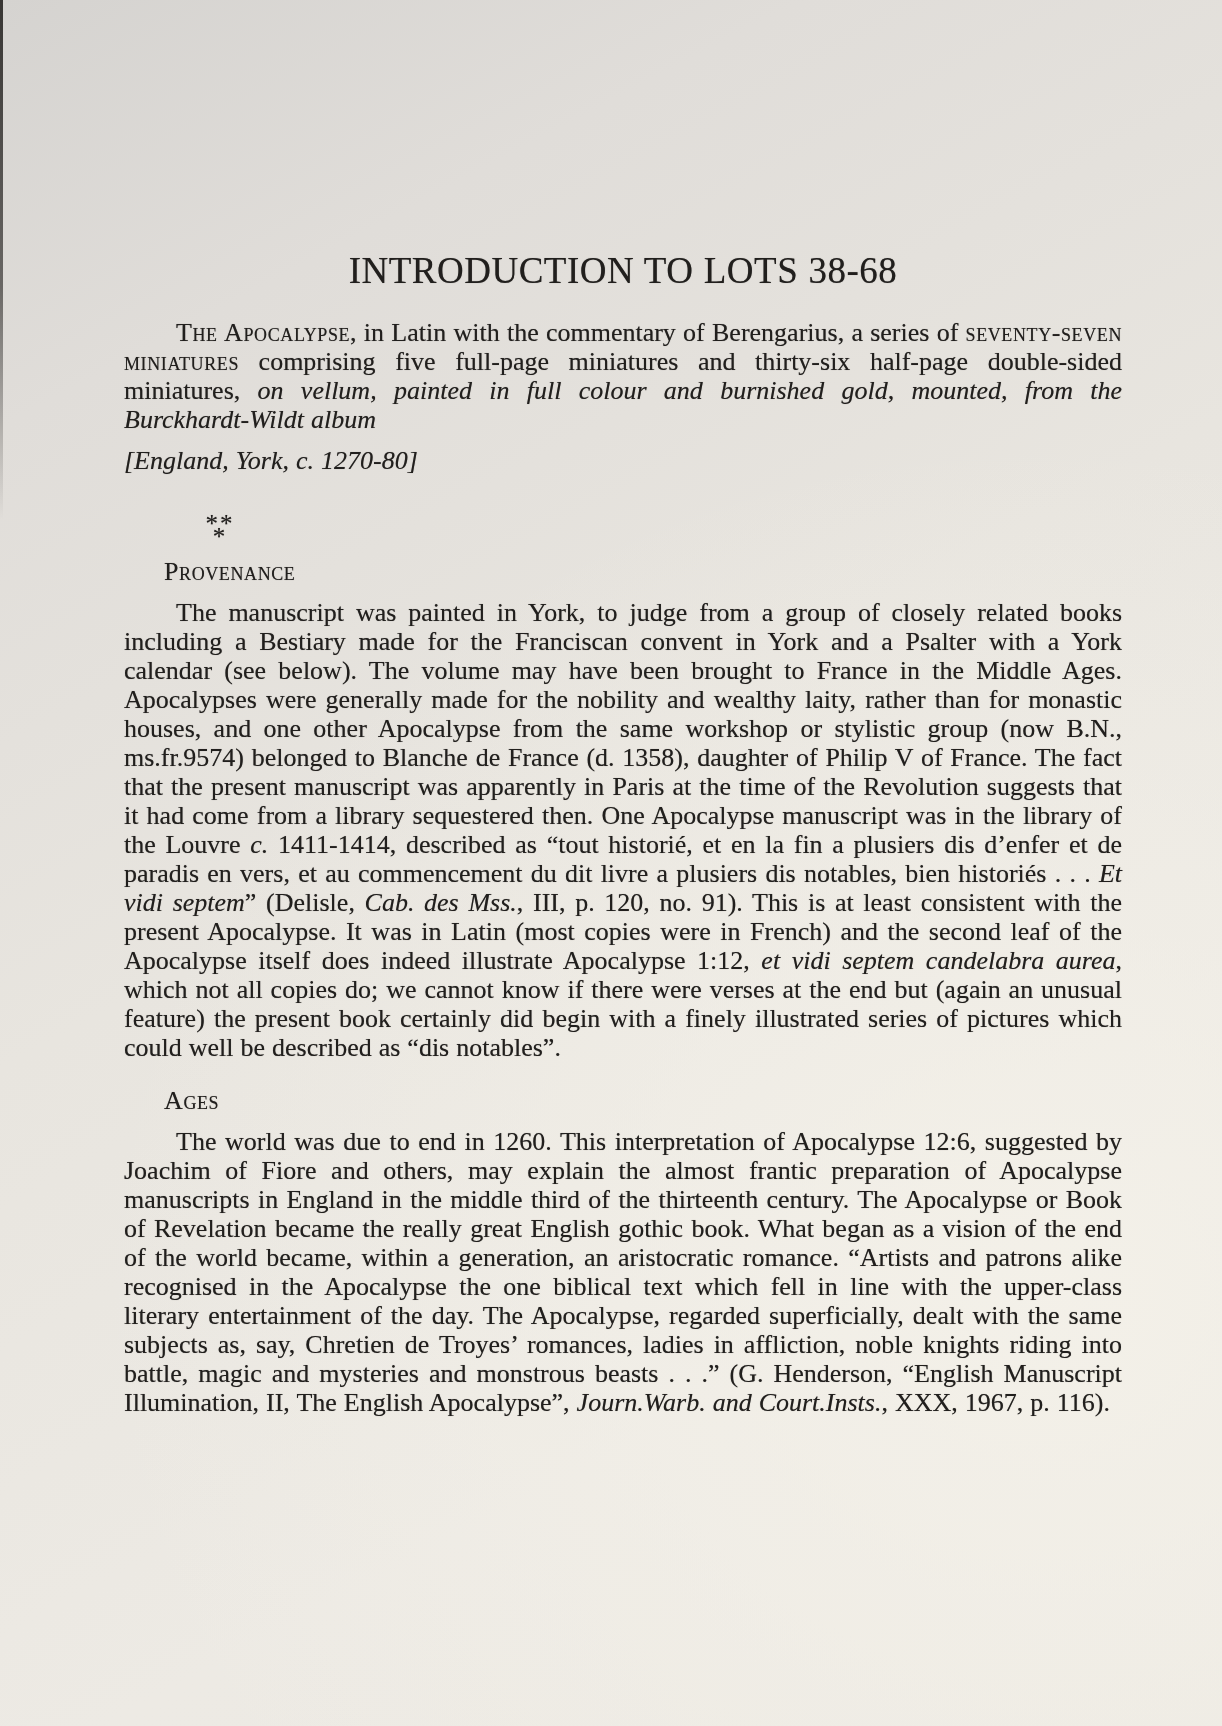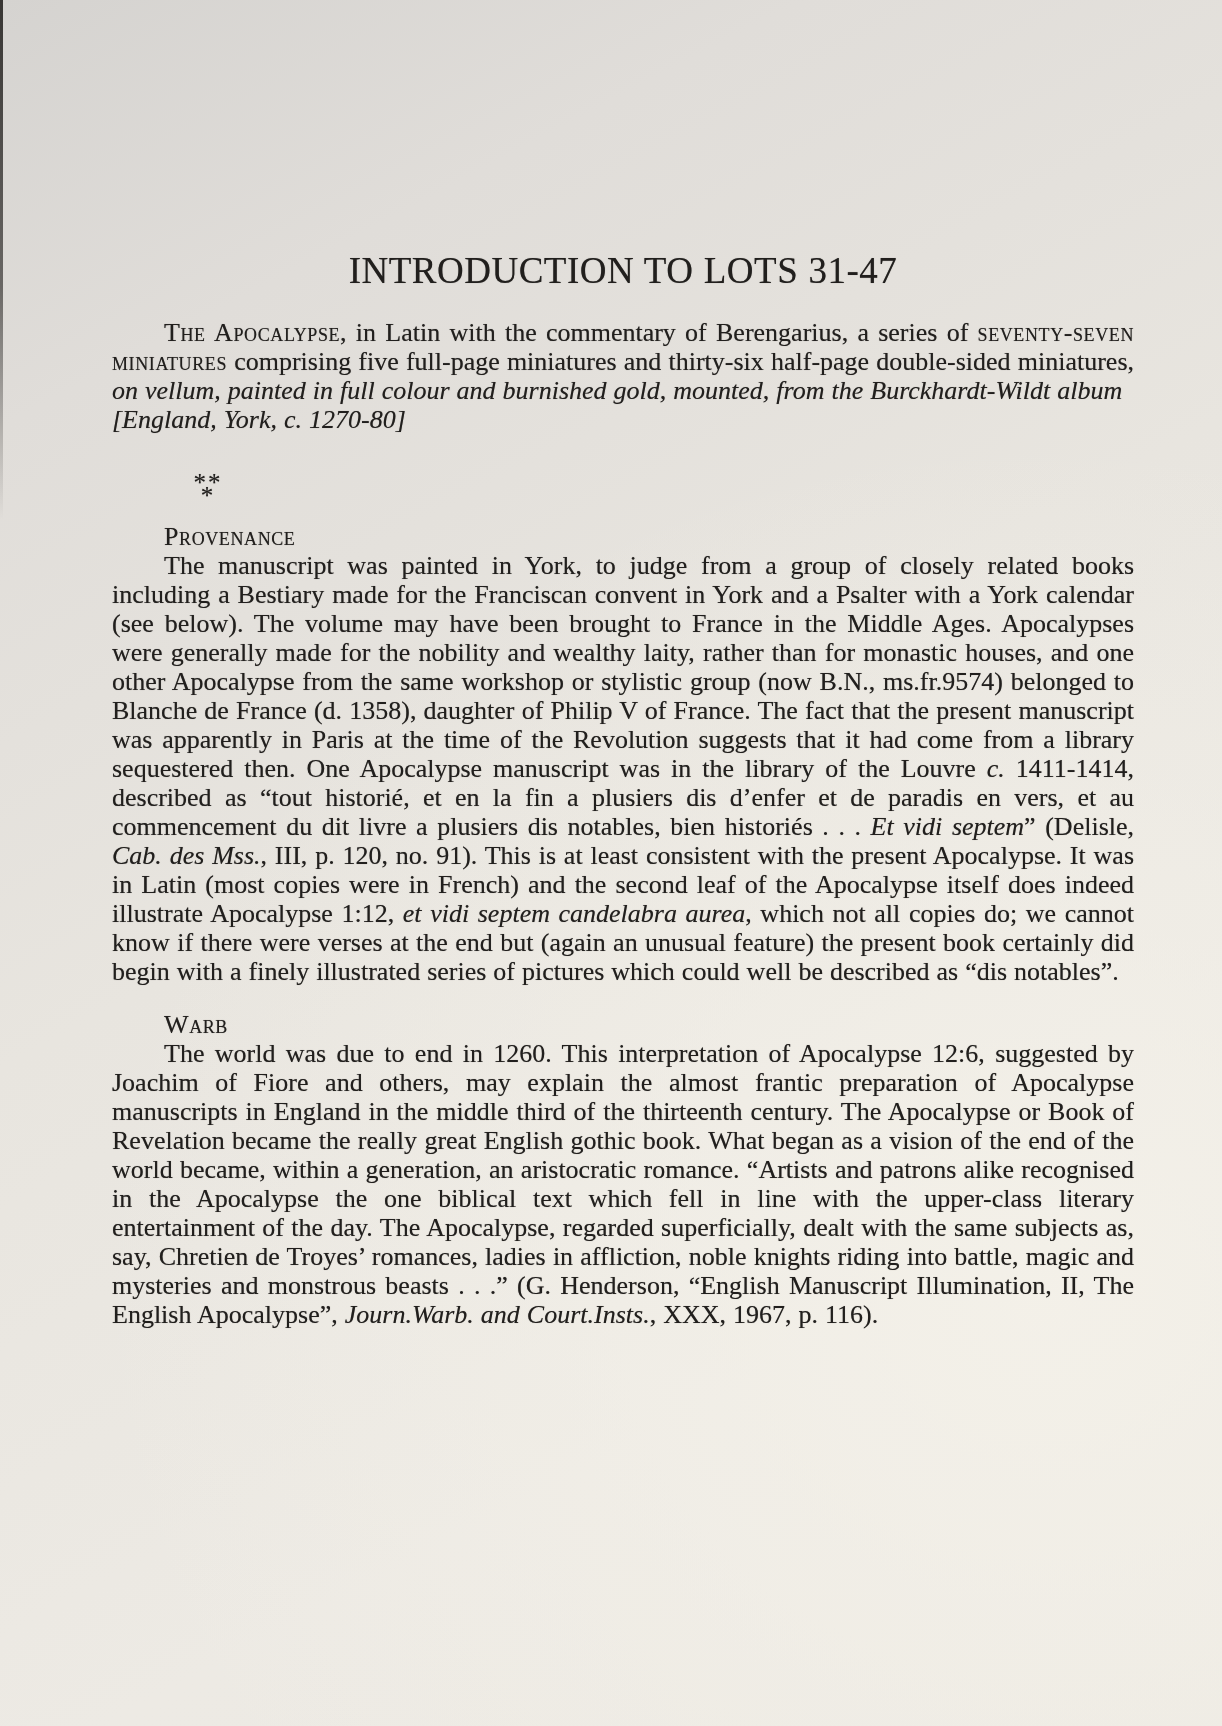--- a/index.html
+++ b/index.html
@@ -28,49 +28,49 @@
     text-align: justify;
     text-shadow: 0 0 0.7px rgba(33,31,29,0.55);
     word-spacing: 0.5px;
   }
   h1.doc-title {
     font-size: 37px; line-height: 42px; font-weight: normal;
     text-align: center; letter-spacing: 0.5px;
     margin: 0 0 26px 0;
   }
   h2 { font-size: 26px; line-height: 29px; font-weight: normal; margin: 0; text-indent: 52px; }
-  p { margin: 0; }
+  p { margin: 12px; }
   p.indent, h2 { text-indent: 52px; }
   p.attribution { text-align: left; text-indent: 0; }
   .b-cataloguer-note { margin-top: 25px; }
-  .b-provenance-heading { margin-top: 20px; }
+  .b-provenance-heading { margin-top: 14px; }
   .b-text-heading { margin-top: 24px; }
   .run-normal { font-style: normal; }
   .run-italic { font-style: italic; }
   .run-smallcaps { font-variant: small-caps; letter-spacing: 0.6px; }
   .asterism {
     display: inline-flex; flex-direction: column; align-items: center;
     width: 36px; margin-right: 16px; vertical-align: -9px;
     font-size: 25px; line-height: 13px; letter-spacing: 2px;
   }
   .asterism span { display: block; height: 13px; }
 </style>
 </head>
 <body>
 
 <div class="page">
   <div class="edge-line"></div>
   <div class="content">
-    <h1 class="doc-title">INTRODUCTION TO LOTS 31-47</h1>
+    <h1 class="doc-title">INTRODUCTION TO LOTS 38-68</h1>
     <div id="blocks">
         <p class="block b-lot-description indent"><span class="run-smallcaps">The Apocalypse</span><span class="run-normal">, in Latin with the commentary of Berengarius, a series of </span><span class="run-smallcaps">seventy-seven miniatures</span><span class="run-normal"> comprising five full-page miniatures and thirty-six half-page double-sided miniatures, </span><span class="run-italic">on vellum, painted in full colour and burnished gold, mounted, from the Burckhardt-Wildt album</span></p>
         <p class="block b-place-date-attribution attribution"><span class="run-italic">[England, York, c. 1270-80]</span></p>
         <p class="block b-cataloguer-note indent"><span class="asterism">
             <span>**</span>
             <span>*</span>
           </span></p>
         <h2 class="block b-provenance-heading"><span class="run-smallcaps">Provenance</span></h2>
         <p class="block b-provenance-paragraph indent"><span class="run-normal">The manuscript was painted in York, to judge from a group of closely related books including a Bestiary made for the Franciscan convent in York and a Psalter with a York calendar (see below). The volume may have been brought to France in the Middle Ages. Apocalypses were generally made for the nobility and wealthy laity, rather than for monastic houses, and one other Apocalypse from the same workshop or stylistic group (now B.N., ms.fr.9574) belonged to Blanche de France (d. 1358), daughter of Philip V of France. The fact that the present manuscript was apparently in Paris at the time of the Revolution suggests that it had come from a library sequestered then. One Apocalypse manuscript was in the library of the Louvre </span><span class="run-italic">c.</span><span class="run-normal"> 1411-1414, described as “tout historié, et en la fin a plusiers dis d’enfer et de paradis en vers, et au commencement du dit livre a plusiers dis notables, bien historiés . . . </span><span class="run-italic">Et vidi septem</span><span class="run-normal">” (Delisle, </span><span class="run-italic">Cab. des Mss.</span><span class="run-normal">, III, p. 120, no. 91). This is at least consistent with the present Apocalypse. It was in Latin (most copies were in French) and the second leaf of the Apocalypse itself does indeed illustrate Apocalypse 1:12, </span><span class="run-italic">et vidi septem candelabra aurea</span><span class="run-normal">, which not all copies do; we cannot know if there were verses at the end but (again an unusual feature) the present book certainly did begin with a finely illustrated series of pictures which could well be described as “dis notables”.</span></p>
-        <h2 class="block b-text-heading"><span class="run-smallcaps">Warb</span></h2>
+        <h2 class="block b-text-heading"><span class="run-smallcaps">Ages</span></h2>
         <p class="block b-text-paragraph indent"><span class="run-normal">The world was due to end in 1260. This interpretation of Apocalypse 12:6, suggested by Joachim of Fiore and others, may explain the almost frantic preparation of Apocalypse manuscripts in England in the middle third of the thirteenth century. The Apocalypse or Book of Revelation became the really great English gothic book. What began as a vision of the end of the world became, within a generation, an aristocratic romance. “Artists and patrons alike recognised in the Apocalypse the one biblical text which fell in line with the upper-class literary entertainment of the day. The Apocalypse, regarded superficially, dealt with the same subjects as, say, Chretien de Troyes’ romances, ladies in affliction, noble knights riding into battle, magic and mysteries and monstrous beasts . . .” (G. Henderson, “English Manuscript Illumination, II, The English Apocalypse”, </span><span class="run-italic">Journ.Warb. and Court.Insts.</span><span class="run-normal">, XXX, 1967, p. 116).</span></p>
       </div>
   </div>
 </div>
 
 </body></html>

